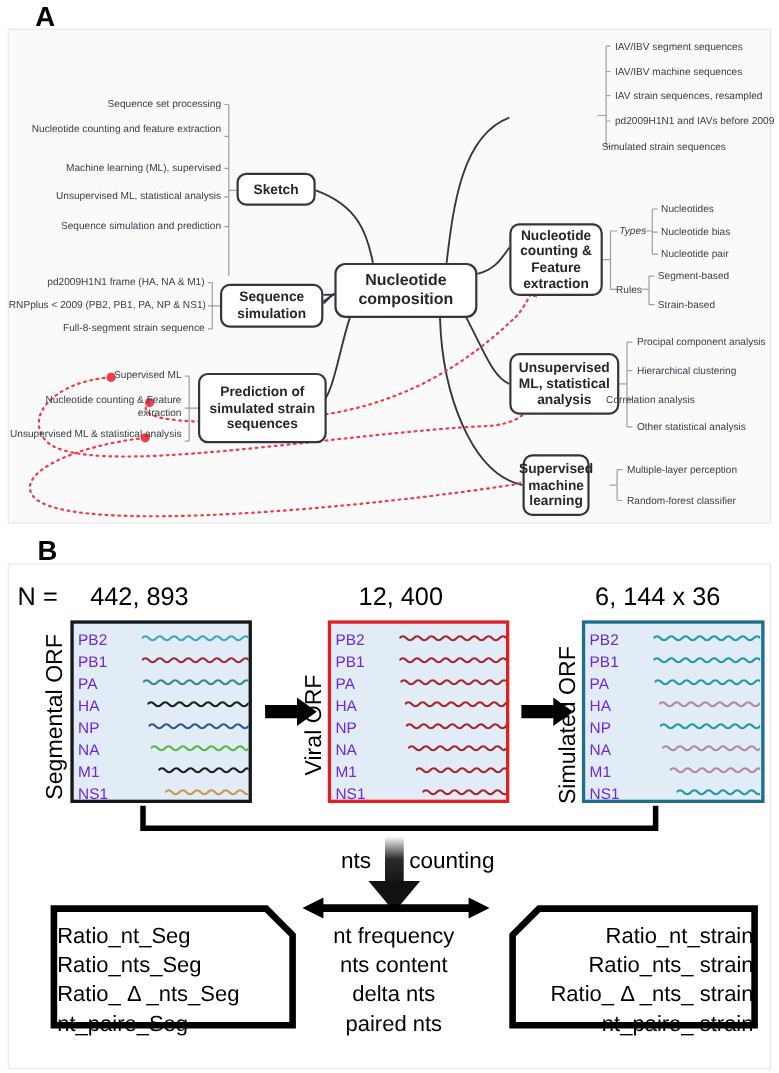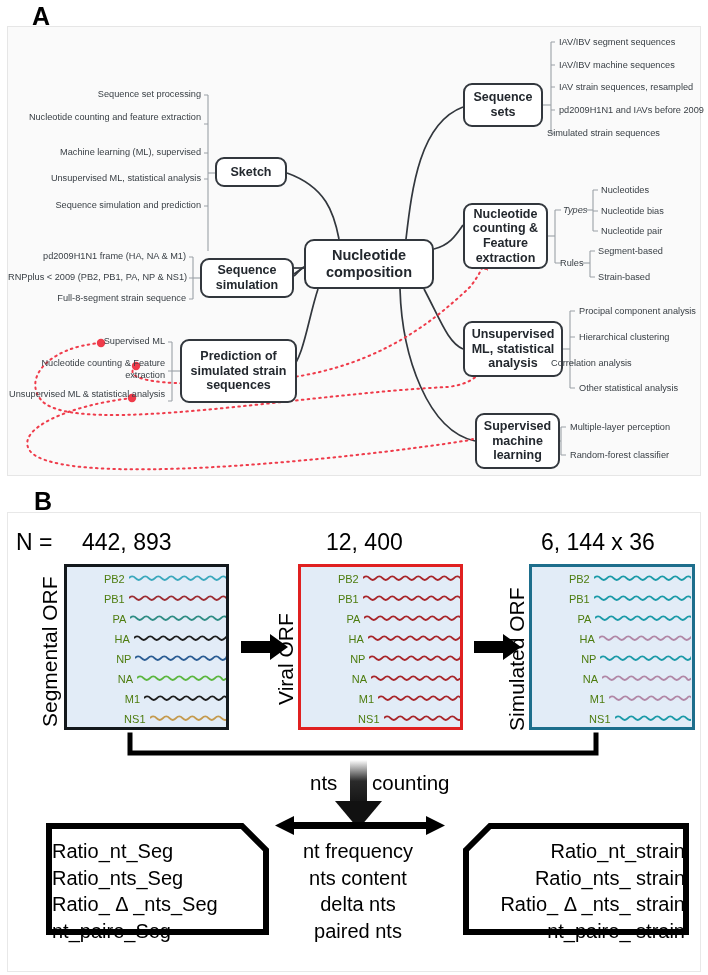--- a/index.html
+++ b/index.html
@@ -20,21 +20,21 @@
            display:flex;align-items:center;justify-content:center;text-align:center;
            font-weight:bold;color:#23282e;line-height:1.18;}
 
   #node-center{left:296px;top:212px;width:130px;height:50px;font-size:14.5px;border-radius:10px;}
   #node-sketch{left:207px;top:130px;width:72px;height:30px;font-size:12.5px;}
   #node-seqsim{left:192px;top:231px;width:94px;height:40px;font-size:12.5px;}
   #node-pred{left:172px;top:312px;width:117px;height:64px;font-size:12.5px;}
   #node-seqsets{left:455px;top:56px;width:80px;height:44px;font-size:12.5px;}
   #node-ntcount{left:455px;top:176px;width:85px;height:66px;font-size:12.5px;}
   #node-unsup{left:455px;top:294px;width:100px;height:56px;font-size:12.5px;}
-  #node-sup{left:467px;top:386px;width:85px;height:56px;font-size:12.5px;}
+  #node-sup{left:467px;top:386px;width:61px;height:56px;font-size:12.5px;}
 
   .subleaf{position:absolute;font-size:9.2px;color:#3a4046;line-height:1.25;white-space:nowrap;}
   .subleaf.r{text-align:right;}
   .subleaf.l{text-align:left;}
   .subnode{position:absolute;font-size:9.2px;color:#3a4046;white-space:nowrap;}
 
   
   #panelB{position:absolute;left:7px;top:512px;width:694px;height:460px;
           border:1px solid #e8e8e8;box-sizing:border-box;background:#ffffff;}
   #panelB-svg{position:absolute;left:0;top:0;width:694px;height:460px;}
@@ -43,21 +43,21 @@
   .orfbox{position:absolute;box-sizing:border-box;background:#e2ecf7;}
   #box-seg{left:56px;top:51px;width:165px;height:166px;border:3px solid #13181c;}
   #box-vir{left:290px;top:51px;width:165px;height:166px;border:3px solid #e02020;}
   #box-sim{left:521px;top:51px;width:166px;height:166px;border:3px solid #1d6e8c;}
 
   .vlabel{position:absolute;font-size:21px;color:#000;white-space:nowrap;
           transform-origin:0 0;transform:rotate(-90deg);}
 
   .seglist{position:absolute;left:0;top:0;width:100%;height:100%;}
   .segrow{position:absolute;display:flex;align-items:center;white-space:nowrap;}
-  .segname{font-size:11px;color:#4d7c0f;text-align:right;}
+  .segname{font-size:14px;color:#6d28d9;}
   .wave{display:block;}
 
   .bigtext{position:absolute;font-size:20.5px;color:#000;white-space:nowrap;}
   .outlist{position:absolute;font-size:20px;color:#000;line-height:1.33;white-space:nowrap;}
   #out-left-text{left:44px;top:325px;text-align:left;}
   #out-mid-text{left:289px;top:325px;text-align:center;width:122px;}
   #out-right-text{left:437px;top:325px;text-align:right;width:240px;}
 </style>
 </head>
 <body>
@@ -136,21 +136,20 @@
     </g>
     <circle cx="93" cy="316" r="4.2" fill="#ef3b4a"></circle>
     <circle cx="128" cy="339" r="4.2" fill="#ef3b4a"></circle>
     <circle cx="124" cy="371" r="4.2" fill="#ef3b4a"></circle>
   </svg>
 
   <div class="nodebox" id="node-center">Nucleotide composition</div>
   <div class="nodebox" id="node-sketch">Sketch</div>
   <div class="nodebox" id="node-seqsim">Sequence simulation</div>
   <div class="nodebox" id="node-pred">Prediction of simulated strain sequences</div>
-  <div class="nodebox" id="node-seqsets">Sequence sets</div>
   <div class="nodebox" id="node-ntcount">Nucleotide counting &amp; Feature extraction</div>
   <div class="nodebox" id="node-unsup">Unsupervised ML, statistical analysis</div>
   <div class="nodebox" id="node-sup">Supervised machine learning</div>
 
   <div class="subleaf r" style="left:0;top:62px;width:193px;">Sequence set processing</div>
   <div class="subleaf r" style="left:0;top:85px;width:193px;white-space:normal;">Nucleotide counting and feature extraction</div>
   <div class="subleaf r" style="left:0;top:120px;width:193px;">Machine learning (ML), supervised</div>
   <div class="subleaf r" style="left:0;top:146px;width:193px;">Unsupervised ML, statistical analysis</div>
   <div class="subleaf r" style="left:0;top:173px;width:193px;">Sequence simulation and prediction</div>
 

